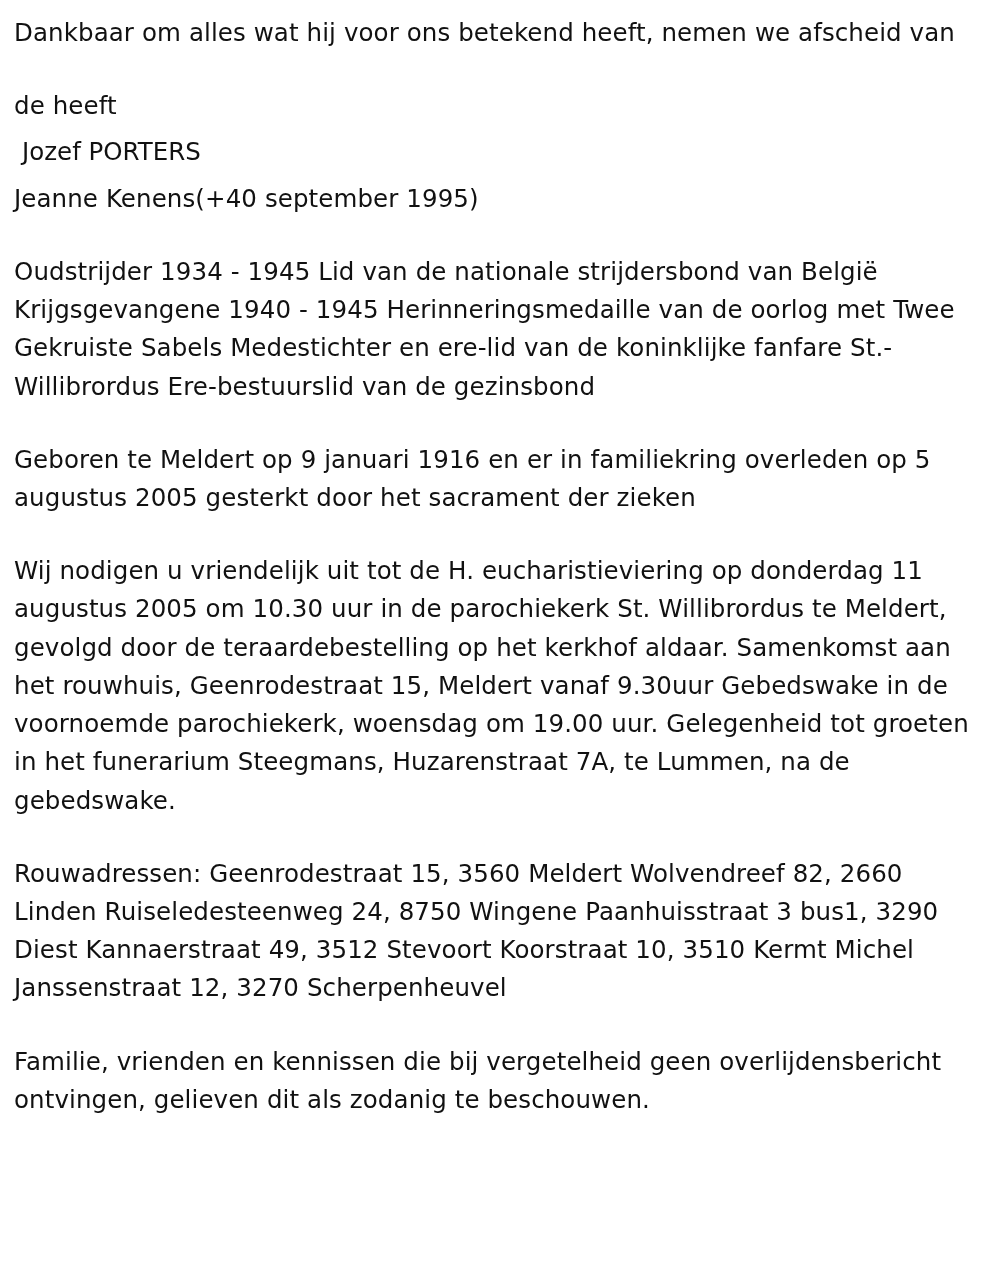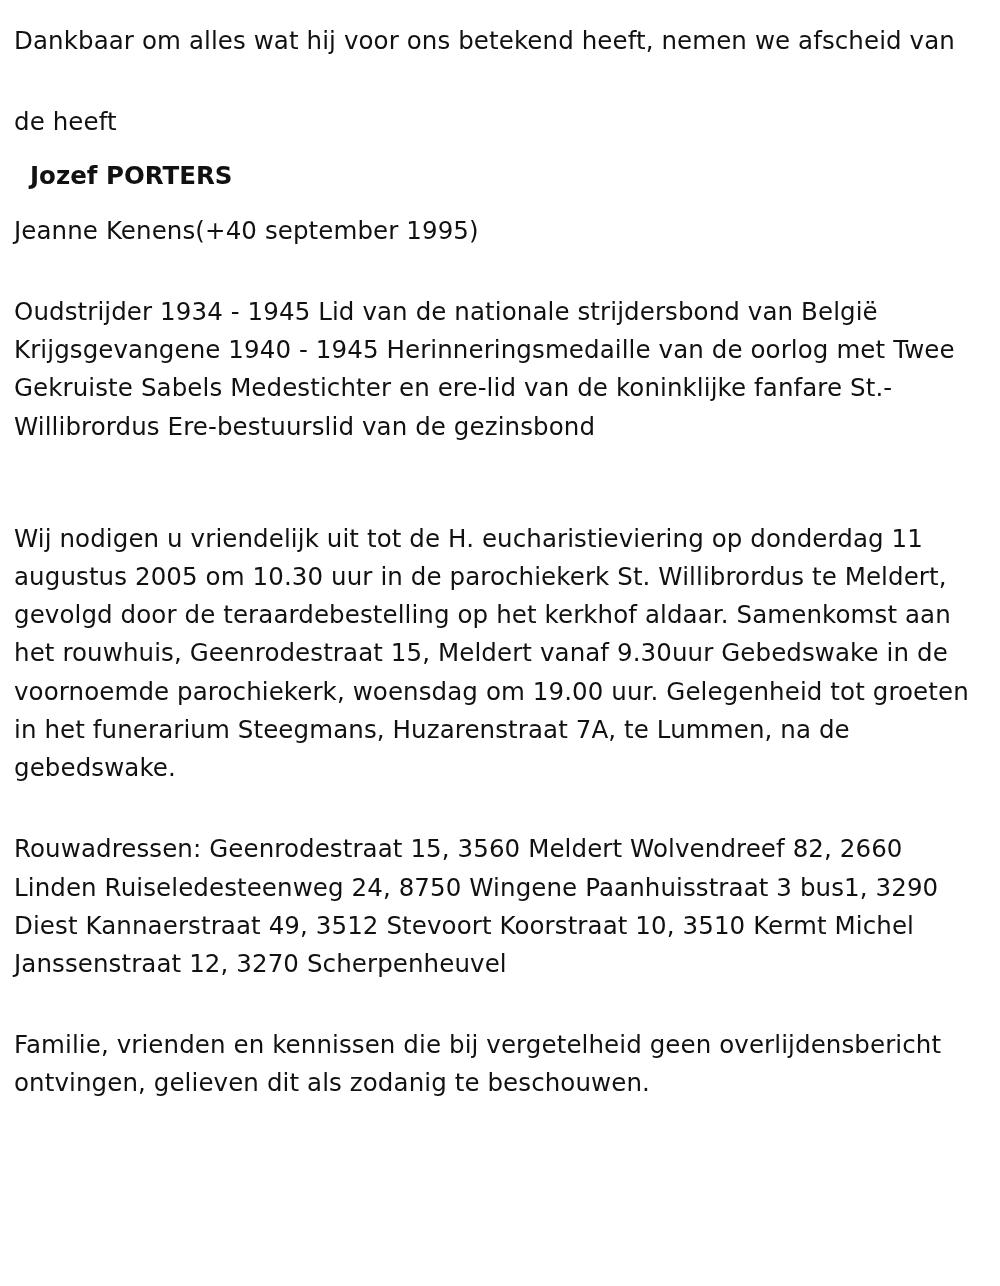--- a/index.html
+++ b/index.html
@@ -15,31 +15,31 @@
   }
   .page {
     box-sizing: border-box;
     width: 1000px;
     padding: 10px 18px 10px 14px;
   }
   .para {
     font-size: 24.5px;
     line-height: 1.56;
     letter-spacing: 0.1px;
-    margin: 12px 0 0 0;
+    margin: 4px 0 0 0;
     white-space: pre-wrap;
   }
   .gap {
     height: 31px;
   }
   .name {
     font-size: 24.5px;
     line-height: 1.56;
-    font-weight: bold;
-    margin: 16px;
+    font-weight: normal;
+    margin: 8px;
   }
 </style>
 </head>
 <body>
 
 <div class="page">
 
   <p class="para">Dankbaar om alles wat hij voor ons betekend heeft, nemen we afscheid van</p>
 
   <div class="gap"></div>
@@ -50,20 +50,21 @@
 
 
   <p class="para">Jeanne Kenens(+40 september 1995)</p>
 
   <div class="gap"></div>
 
   <p class="para">Oudstrijder 1934 - 1945 Lid van de nationale strijdersbond van België Krijgsgevangene 1940 - 1945 Herinneringsmedaille van de oorlog met Twee Gekruiste Sabels Medestichter en ere-lid van de koninklijke fanfare St.-Willibrordus Ere-bestuurslid van de gezinsbond</p>
 
   <div class="gap"></div>
 
+  <p class="para">Geboren te Meldert op 9 januari 1916 en er in familiekring overleden op 5 augustus 2005 gesterkt door het sacrament der zieken</p>
 
   <div class="gap"></div>
 
   <p class="para">Wij nodigen u vriendelijk uit tot de H. eucharistieviering op donderdag 11 augustus 2005 om 10.30 uur in de parochiekerk St. Willibrordus te Meldert, gevolgd door de teraardebestelling op het kerkhof aldaar. Samenkomst aan het rouwhuis, Geenrodestraat 15, Meldert vanaf 9.30uur Gebedswake in de voornoemde parochiekerk, woensdag om 19.00 uur. Gelegenheid tot groeten in het funerarium Steegmans, Huzarenstraat 7A, te Lummen, na de gebedswake.</p>
 
   <div class="gap"></div>
 
   <p class="para">Rouwadressen: Geenrodestraat 15, 3560 Meldert Wolvendreef 82, 2660 Linden Ruiseledesteenweg 24, 8750 Wingene Paanhuisstraat 3 bus1, 3290 Diest Kannaerstraat 49, 3512 Stevoort Koorstraat 10, 3510 Kermt Michel Janssenstraat 12, 3270 Scherpenheuvel</p>
 
   <div class="gap"></div>

